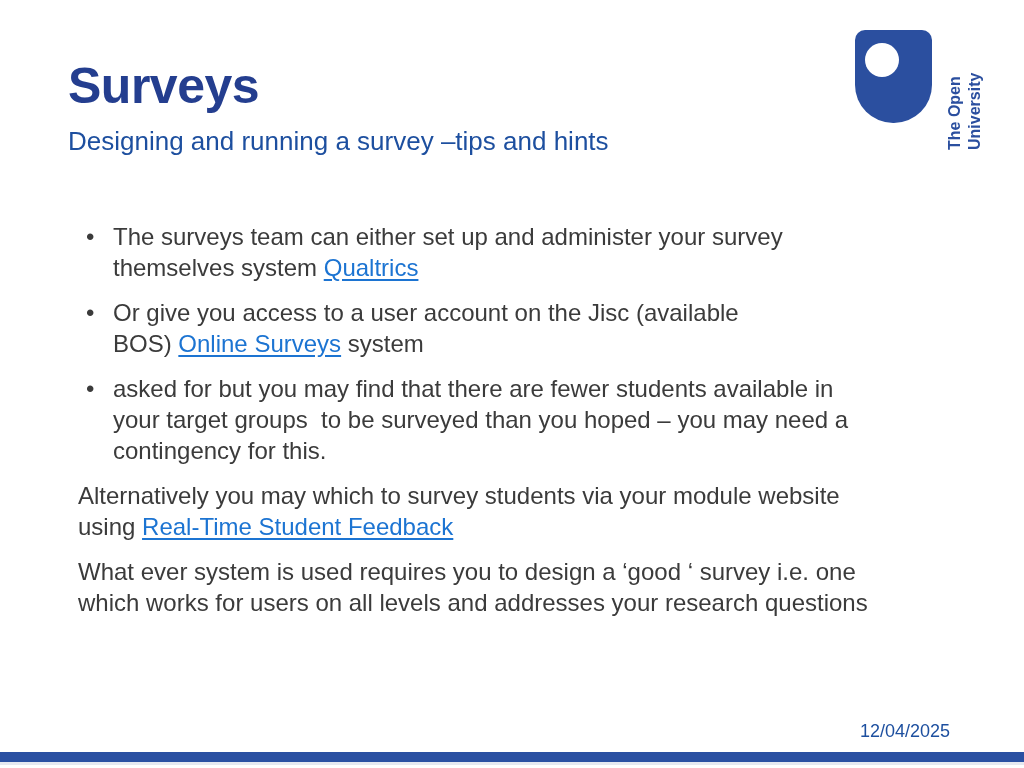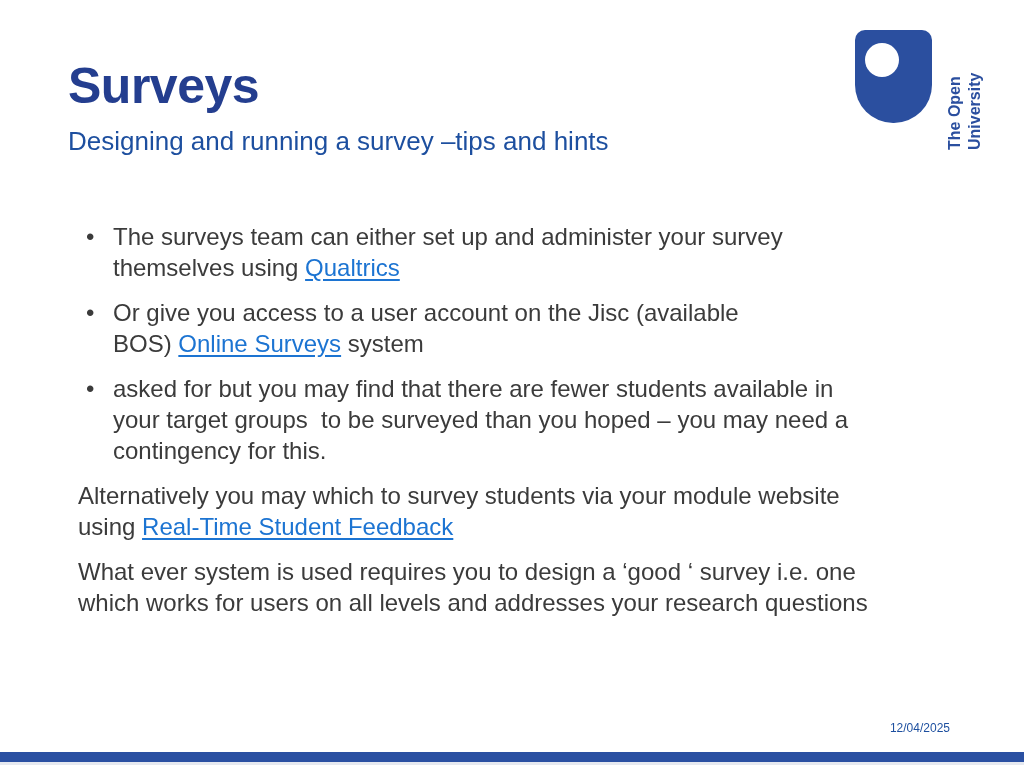--- a/index.html
+++ b/index.html
@@ -74,21 +74,21 @@
     text-decoration: underline;
     text-underline-offset: 3px;
     cursor: pointer;
     text-align: right;
   }
 
   
   .date {
     position: absolute;
     right: 74px; top: 721px;
-    font-size: 12px;
+    font-size: 18px;
     color: #1d4f9f;
   }
   .bottom-bar {
     position: absolute;
     left: 0; top: 752px;
     width: 1024px; height: 13px;
     background: #2a50a2;
     border-bottom: 3px solid #e6e9f0;
   }
 </style>
@@ -108,21 +108,21 @@
       <div>The Open</div>
       <div>University</div>
     </div>
   </div>
 
   <div class="content">
 
     <div class="para bullet">
       <span class="dot">•</span>
       <div class="line"><span>The surveys team can either set up and administer your survey</span></div>
-      <div class="line"><span>themselves using </span><span class="link">Qualtrics</span></div>
+      <div class="line"><span>themselves system </span><span class="link">Qualtrics</span></div>
     </div>
 
     <div class="para bullet">
       <span class="dot">•</span>
       <div class="line"><span>Or give you access to a user account on the Jisc (available</span></div>
       <div class="line"><span>BOS) </span><span class="link">Online Surveys</span><span> system</span></div>
     </div>
 
     <div class="para bullet">
       <span class="dot">•</span>

